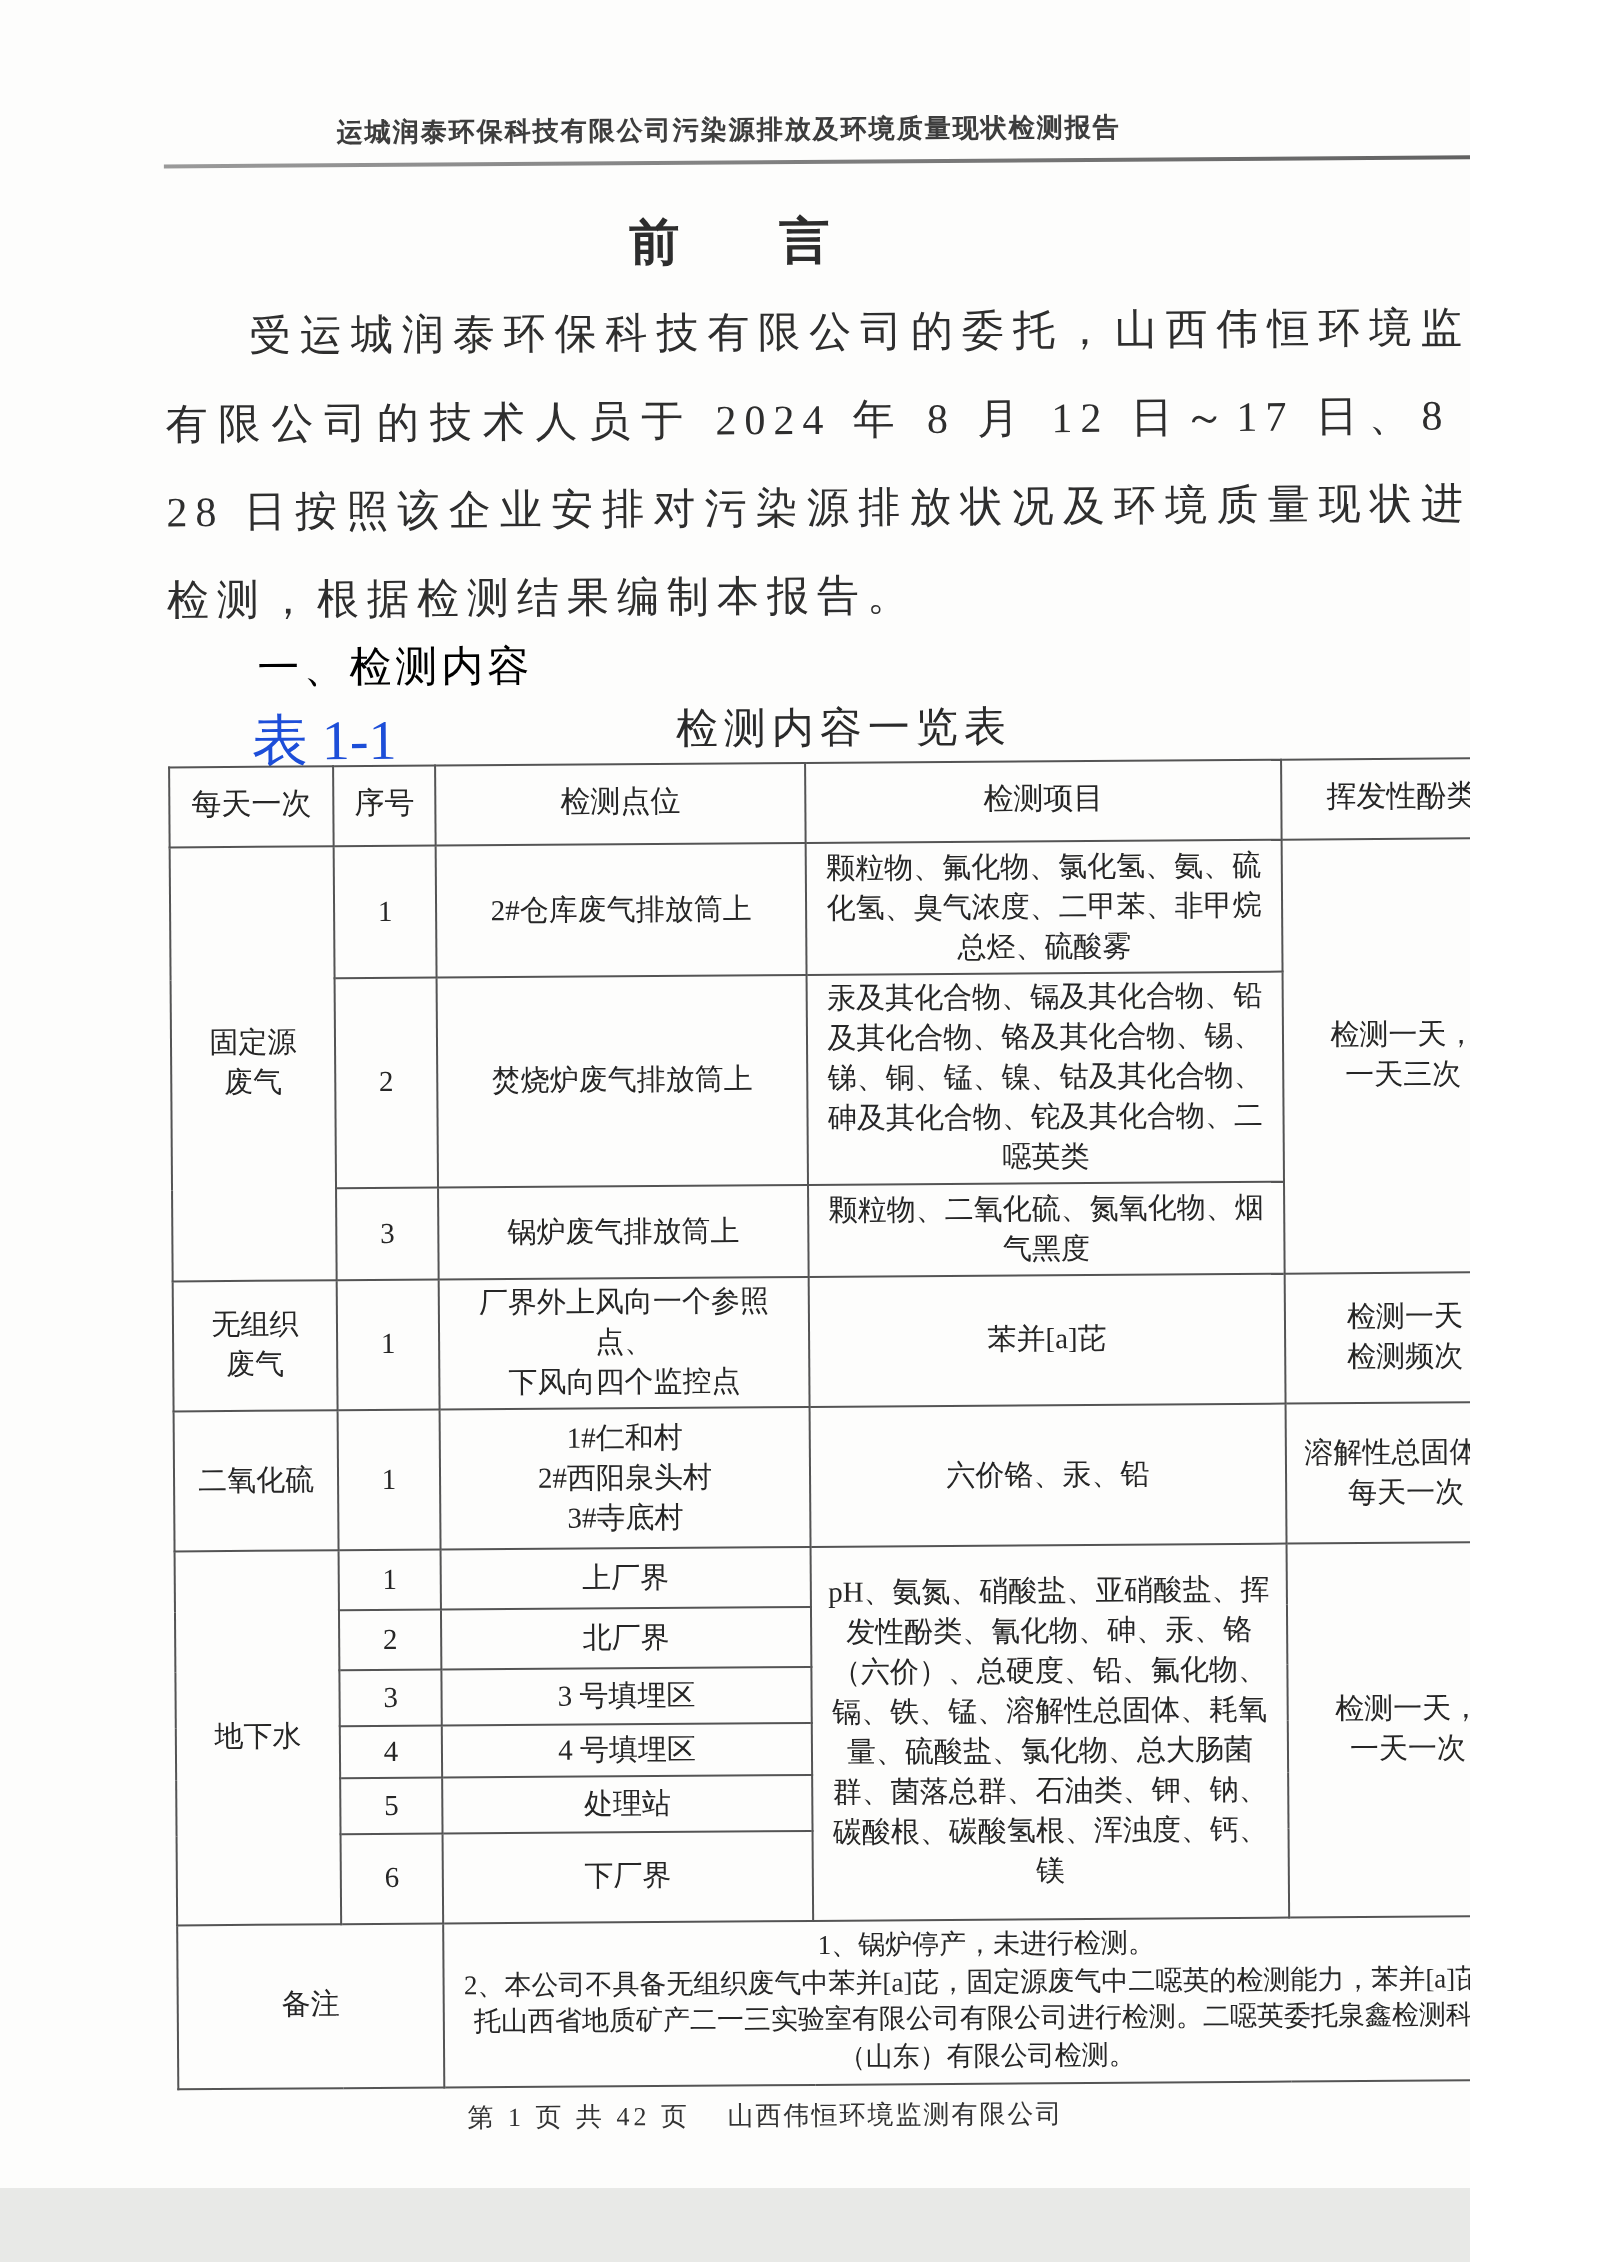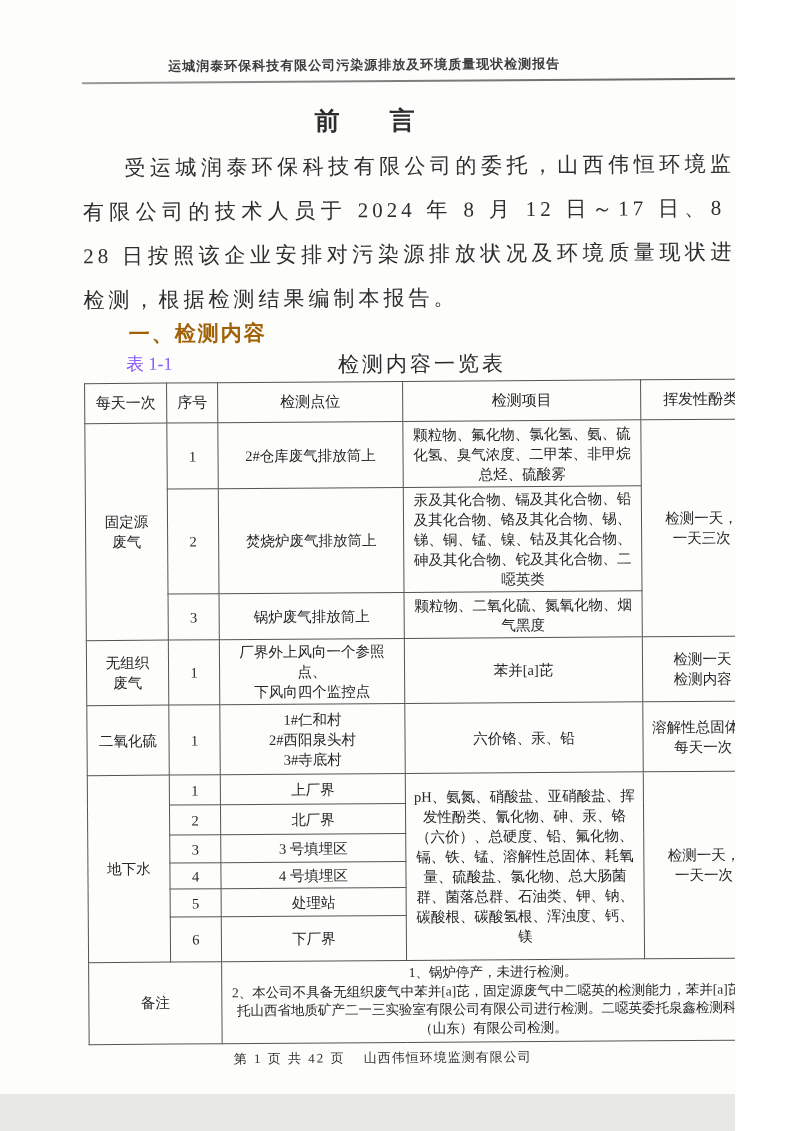--- a/index.html
+++ b/index.html
@@ -31,28 +31,28 @@
     text-align: center;
     font-size: 25px; font-weight: bold; color: #2d2d2d;
   }
   .preface-paragraph {
     position: absolute; top: 144px; left: 85px; width: 678px;
     font-size: 21px; line-height: 44px; letter-spacing: 4px;
     text-indent: 2em; text-align: justify; color: #2e2e2e;
   }
   .section-heading {
     position: absolute; top: 318px; left: 130px;
-    font-size: 21px; font-weight: bold; letter-spacing: 2px; color: #a16207;
+    font-size: 21px; font-weight: normal; letter-spacing: 2px; color: #000000;
   }
   .caption-row {
     position: absolute; top: 350px; left: 85px; width: 676px; height: 28px;
   }
   .table-label {
     position: absolute; left: 42px; top: 0;
-    font-size: 18px; color: #8b5cf6;
+    font-size: 28px; color: #1d4ed8;
   }
   .table-caption {
     position: absolute; left: 0; top: 0; width: 100%;
     text-align: center; font-size: 21px; letter-spacing: 3px; color: #2a2a2a;
   }
   table.content {
     position: absolute; top: 381px; left: 85px;
     width: 676px; border-collapse: collapse; table-layout: fixed;
     font-size: 14.5px; color: #262626;
   }
@@ -158,21 +158,21 @@
         </tr>
 
         <tr class="rh-r4">
           <td class="preline">无组织
 废气</td>
           <td>1</td>
           <td class="preline">厂界外上风向一个参照点、
 下风向四个监控点</td>
           <td>苯并[a]芘</td>
           <td class="preline">检测一天
-检测内容</td>
+检测频次</td>
         </tr>
 
         <tr class="rh-r5">
           <td>二氧化硫</td>
           <td>1</td>
           <td class="preline">1#仁和村
 2#西阳泉头村
 3#寺底村</td>
           <td>六价铬、汞、铅</td>
           <td class="preline">溶解性总固体，

